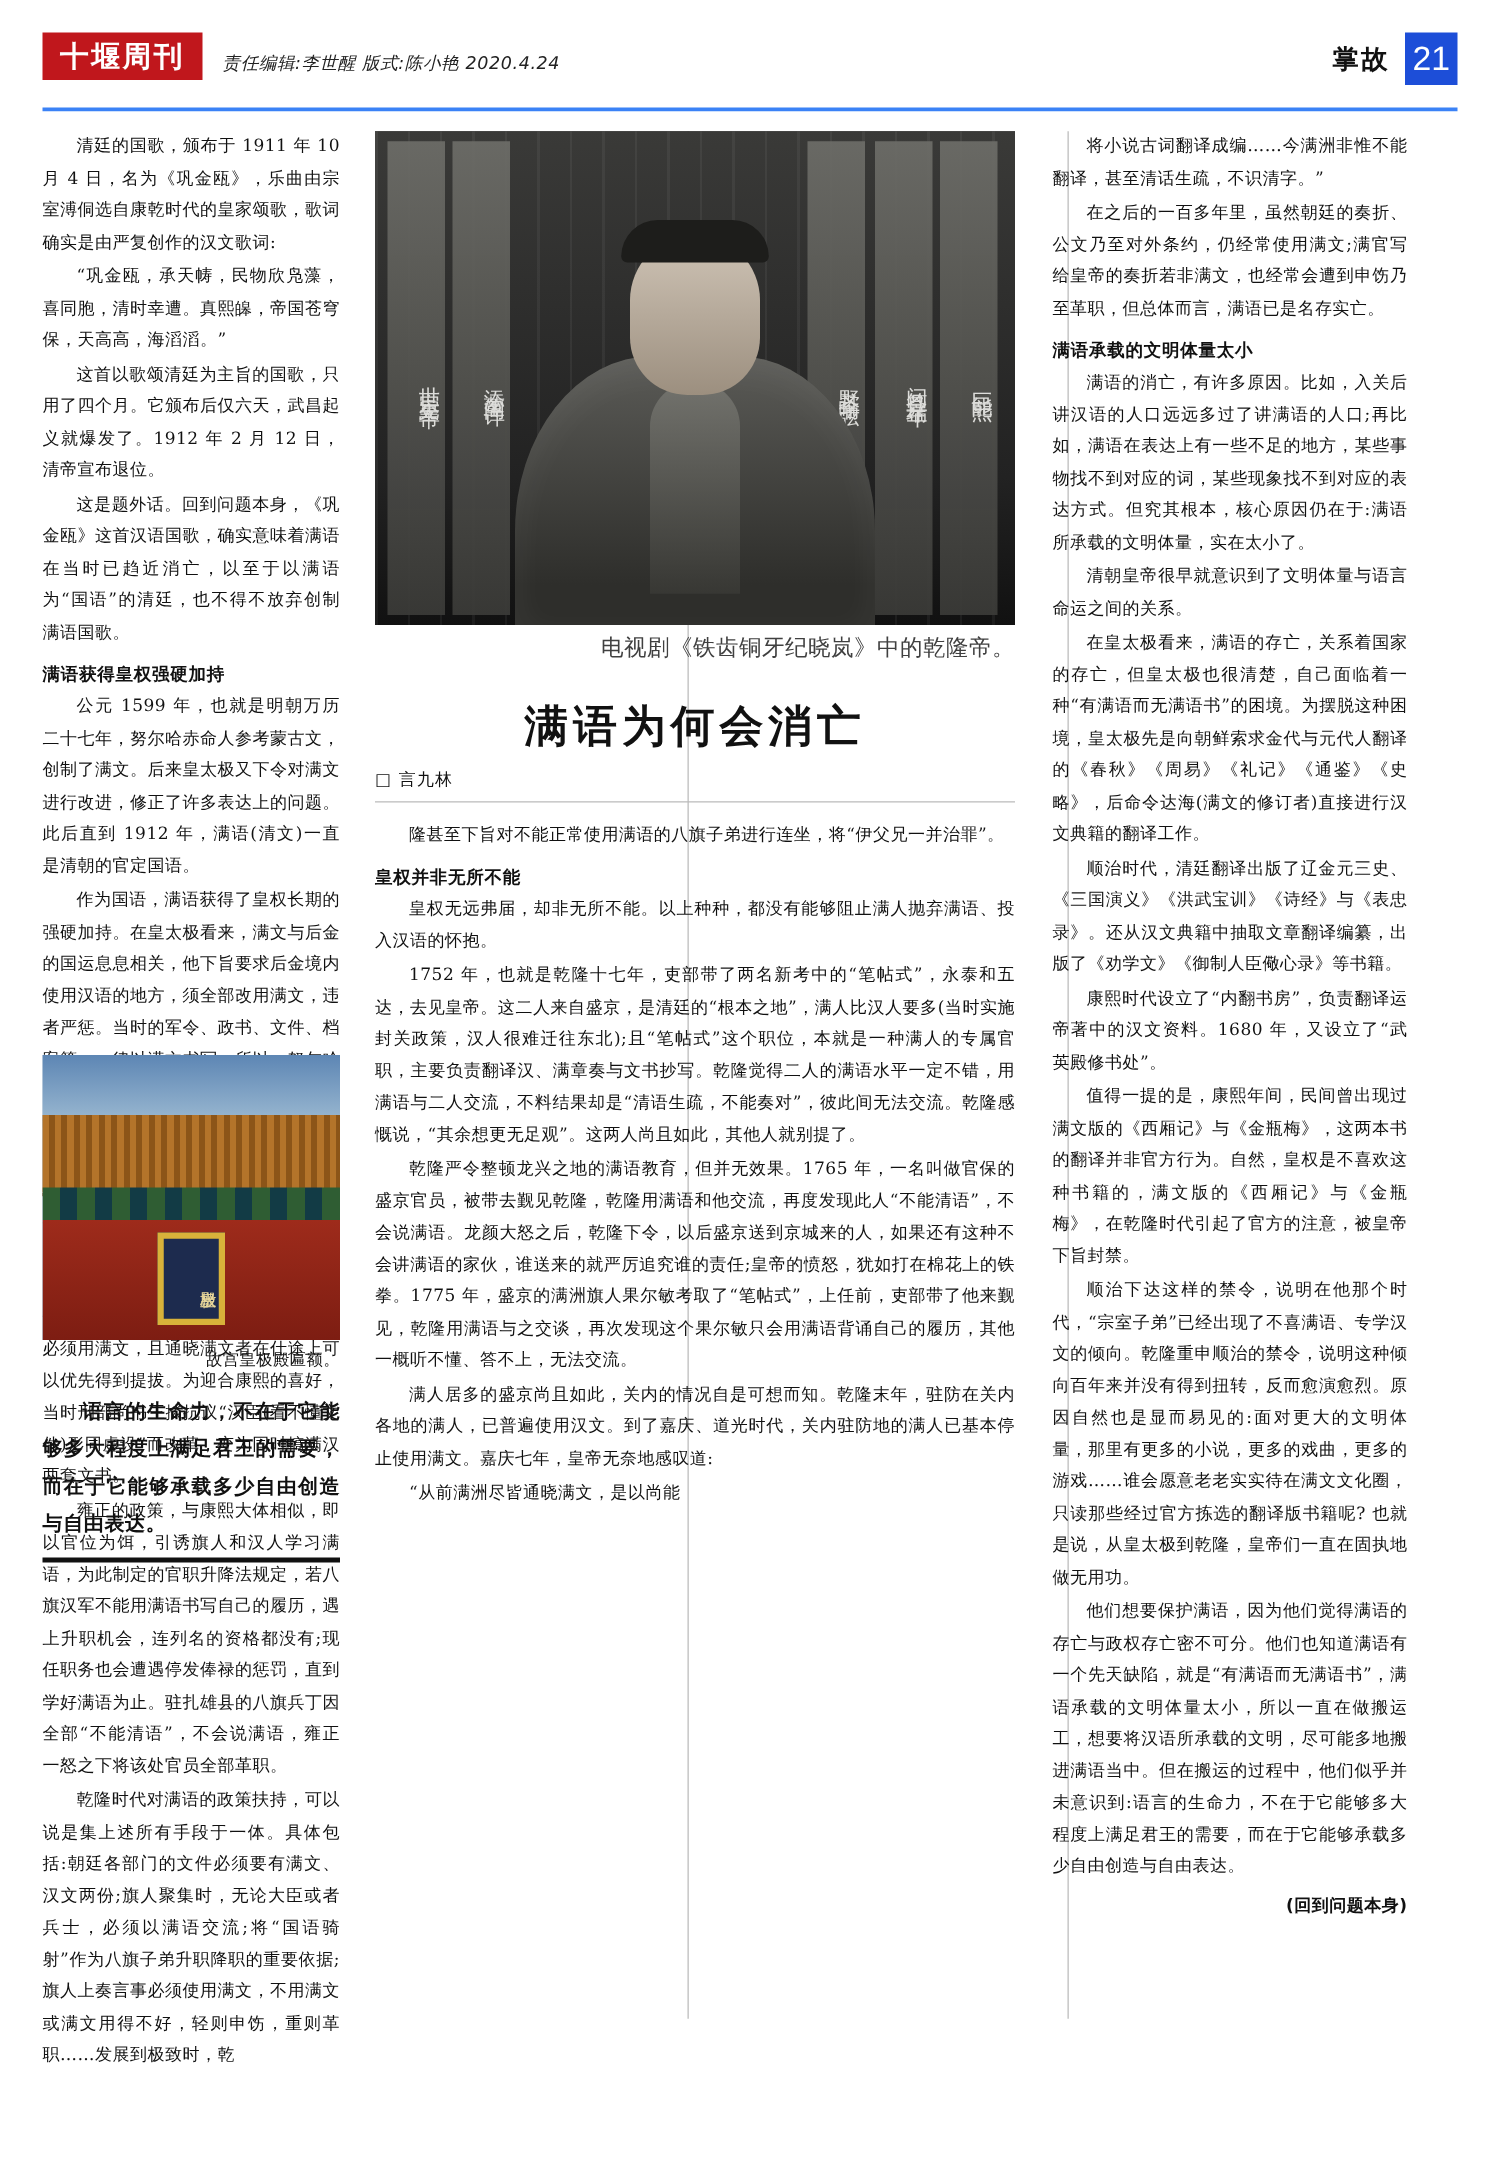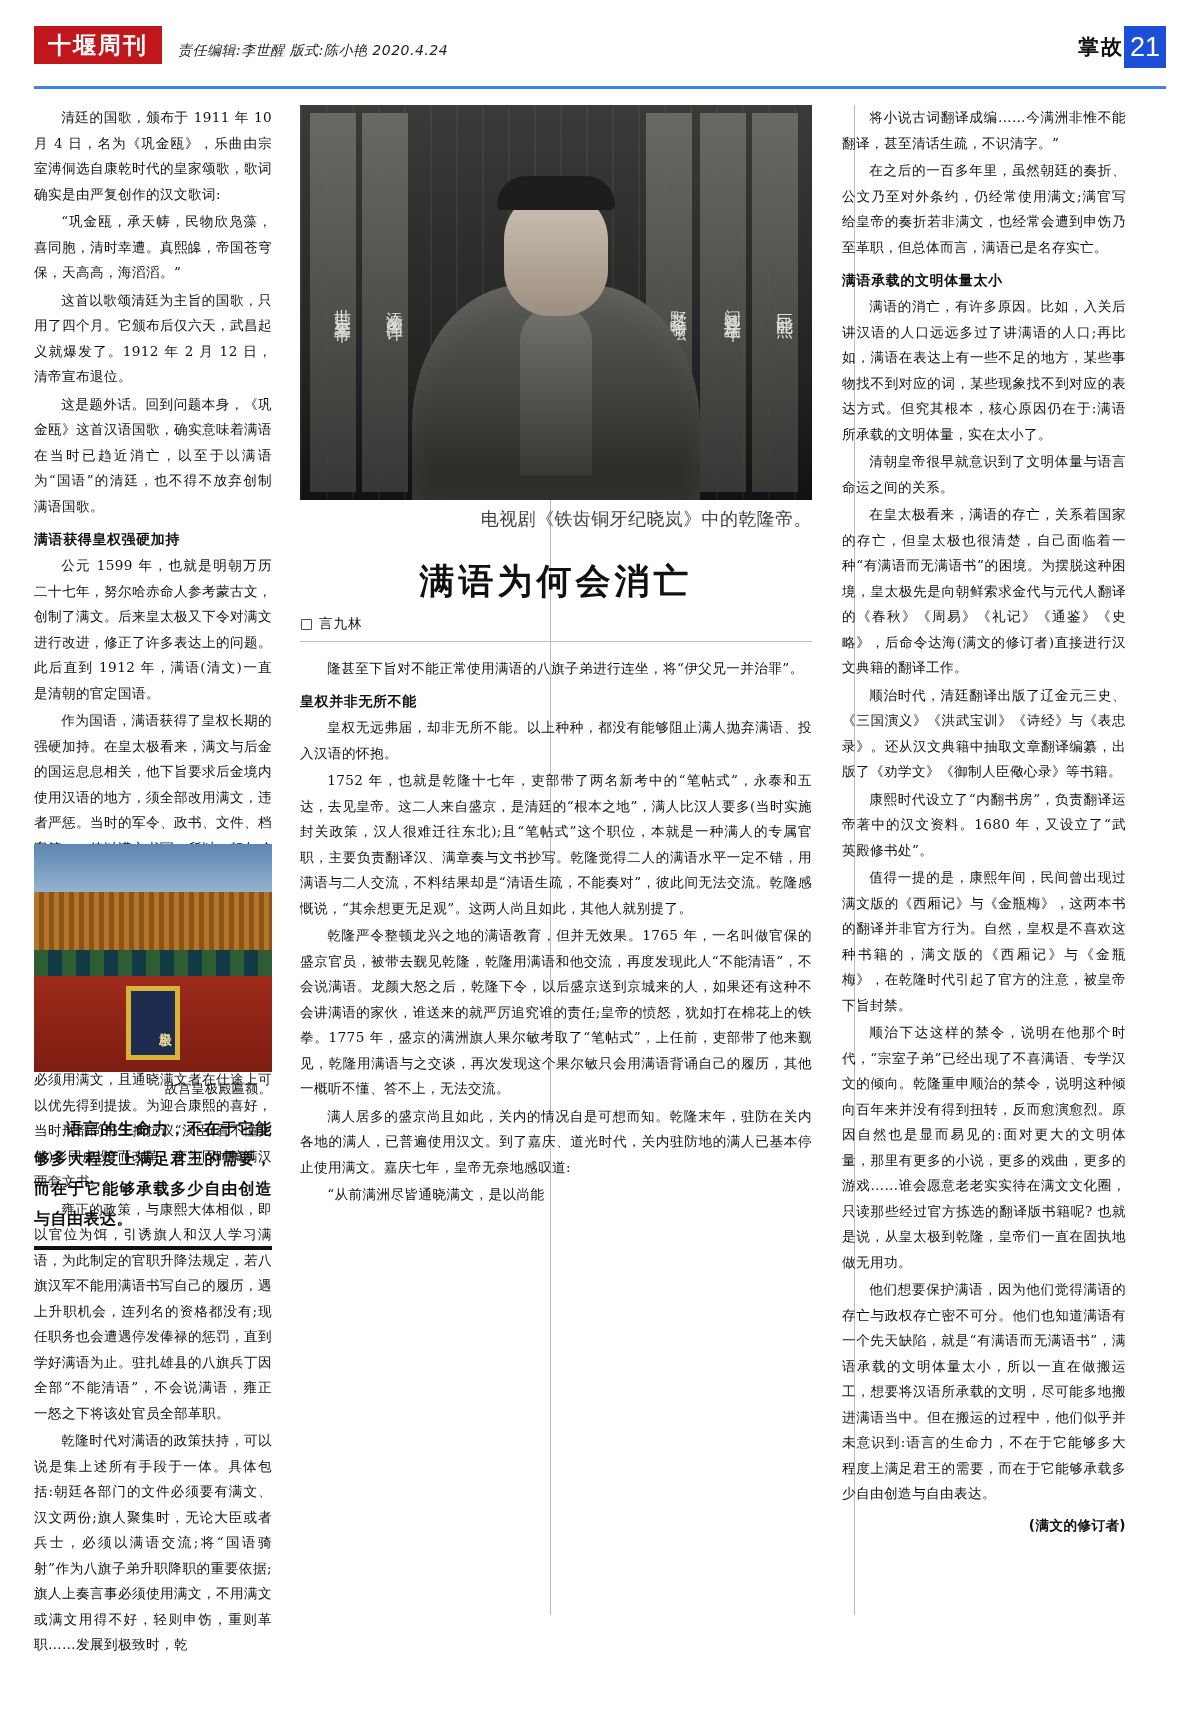--- a/index.html
+++ b/index.html
@@ -59,20 +59,21 @@
     position: absolute;
     right: 0;
     top: 2px;
     display: flex;
     align-items: center;
   }
   .mast-section {
     font-size: 21px;
     font-weight: bold;
     letter-spacing: 2px;
+    margin-right: 12px;
     color: #111;
     font-family: "DejaVu Serif", serif;
   }
   .mast-page {
     width: 42px;
     height: 42px;
     background: #1d4ed8;
     color: #fff;
     font-size: 27px;
     display: flex;
@@ -384,21 +385,21 @@
       <p>在之后的一百多年里，虽然朝廷的奏折、公文乃至对外条约，仍经常使用满文;满官写给皇帝的奏折若非满文，也经常会遭到申饬乃至革职，但总体而言，满语已是名存实亡。</p>
       <div class="sub">满语承载的文明体量太小</div>
       <p>满语的消亡，有许多原因。比如，入关后讲汉语的人口远远多过了讲满语的人口;再比如，满语在表达上有一些不足的地方，某些事物找不到对应的词，某些现象找不到对应的表达方式。但究其根本，核心原因仍在于:满语所承载的文明体量，实在太小了。</p>
       <p>清朝皇帝很早就意识到了文明体量与语言命运之间的关系。</p>
       <p>在皇太极看来，满语的存亡，关系着国家的存亡，但皇太极也很清楚，自己面临着一种“有满语而无满语书”的困境。为摆脱这种困境，皇太极先是向朝鲜索求金代与元代人翻译的《春秋》《周易》《礼记》《通鉴》《史略》，后命令达海(满文的修订者)直接进行汉文典籍的翻译工作。</p>
       <p>顺治时代，清廷翻译出版了辽金元三史、《三国演义》《洪武宝训》《诗经》与《表忠录》。还从汉文典籍中抽取文章翻译编纂，出版了《劝学文》《御制人臣儆心录》等书籍。</p>
       <p>康熙时代设立了“内翻书房”，负责翻译运帝著中的汉文资料。1680 年，又设立了“武英殿修书处”。</p>
       <p>值得一提的是，康熙年间，民间曾出现过满文版的《西厢记》与《金瓶梅》，这两本书的翻译并非官方行为。自然，皇权是不喜欢这种书籍的，满文版的《西厢记》与《金瓶梅》，在乾隆时代引起了官方的注意，被皇帝下旨封禁。</p>
       <p>顺治下达这样的禁令，说明在他那个时代，“宗室子弟”已经出现了不喜满语、专学汉文的倾向。乾隆重申顺治的禁令，说明这种倾向百年来并没有得到扭转，反而愈演愈烈。原因自然也是显而易见的:面对更大的文明体量，那里有更多的小说，更多的戏曲，更多的游戏……谁会愿意老老实实待在满文文化圈，只读那些经过官方拣选的翻译版书籍呢? 也就是说，从皇太极到乾隆，皇帝们一直在固执地做无用功。</p>
       <p>他们想要保护满语，因为他们觉得满语的存亡与政权存亡密不可分。他们也知道满语有一个先天缺陷，就是“有满语而无满语书”，满语承载的文明体量太小，所以一直在做搬运工，想要将汉语所承载的文明，尽可能多地搬进满语当中。但在搬运的过程中，他们似乎并未意识到:语言的生命力，不在于它能够多大程度上满足君王的需要，而在于它能够承载多少自由创造与自由表达。</p>
-      <p class="source">(满文的修订者)</p>
+      <p class="source">(回到问题本身)</p>
     </div>
   </div>
 
   <div style="position:absolute; left:34px; top:810px; width:238px;">
     <div class="plaque-photo">
       <div class="pp-sky"></div>
       <div class="pp-roof"></div>
       <div class="pp-beam"></div>
       <div class="pp-wall"></div>
       <div class="pp-plaque">皇极殿</div>

